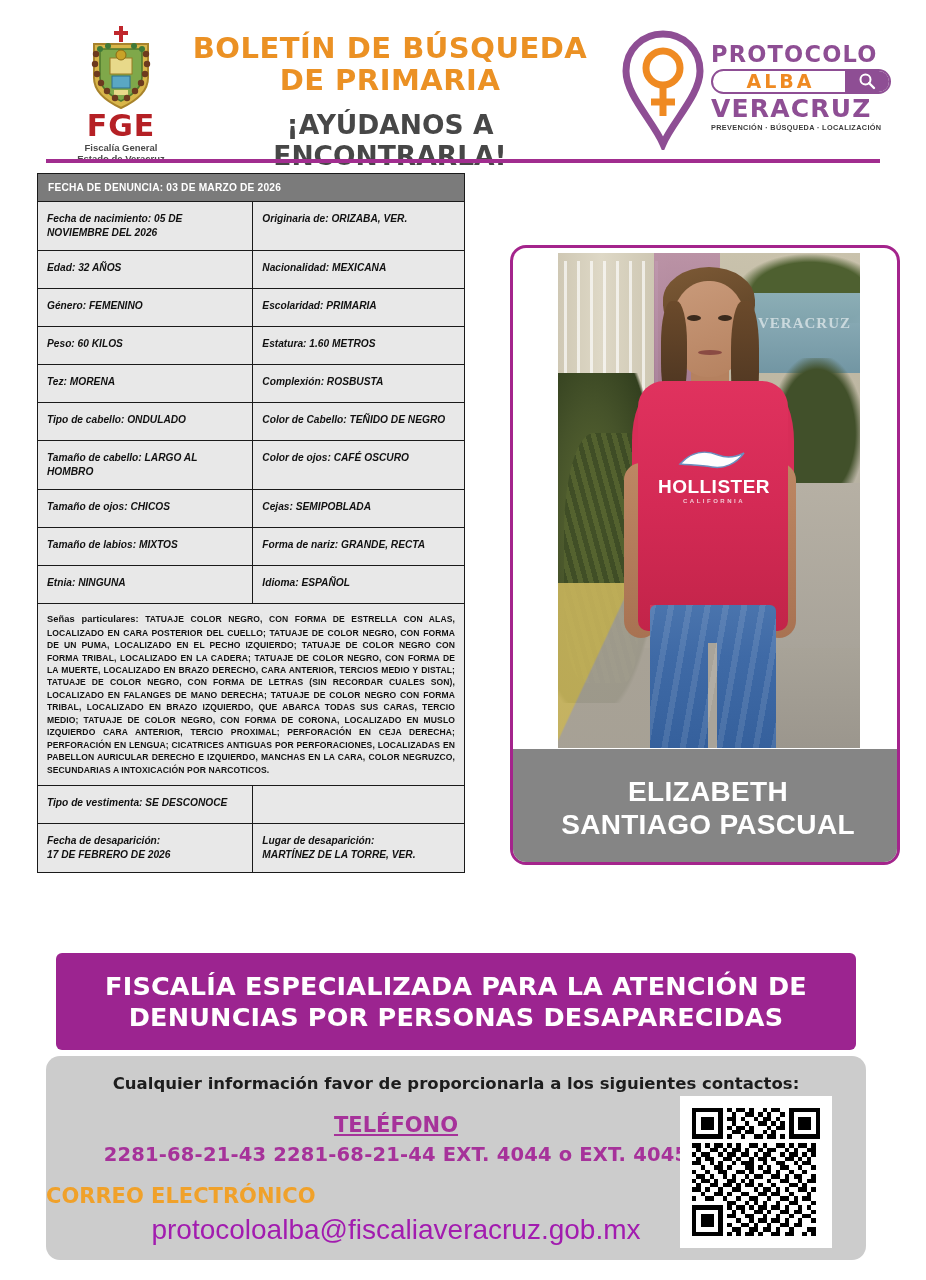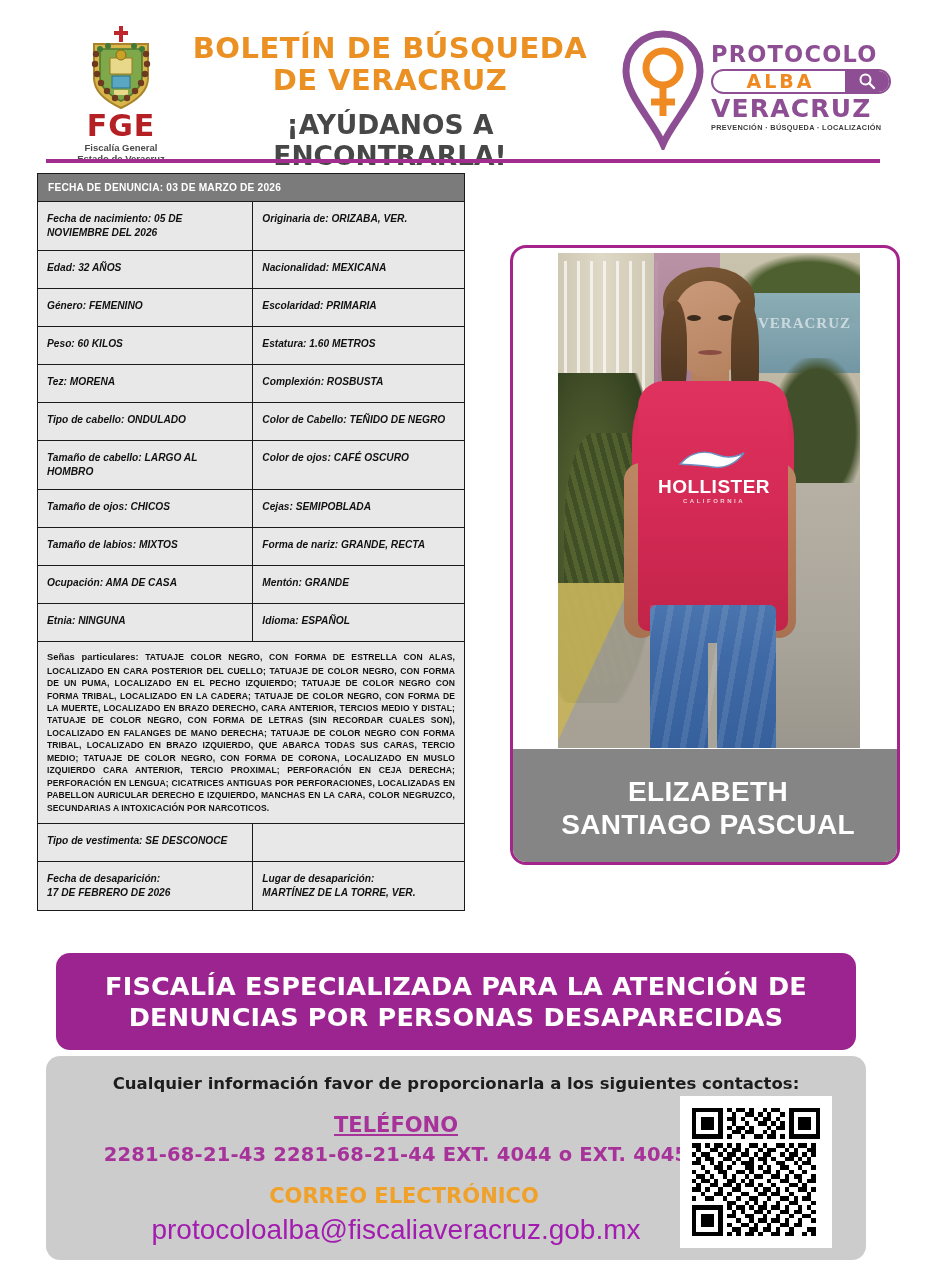--- a/index.html
+++ b/index.html
@@ -142,40 +142,40 @@
               font-size:6px; font-weight:bold; letter-spacing:2.5px; }
   .jeans { left:92px; top:352px; width:126px; height:146px;
            background: linear-gradient(180deg,#4a74ad 0%,#3f6aa6 35%,#35609c 100%);
            border-radius: 6px 6px 4px 4px; }
   .legsplit { left:150px; top:390px; width:9px; height:108px; background:#a9a49a; }
   .jeansfade { left:92px; top:352px; width:126px; height:146px;
                background: repeating-linear-gradient(100deg, rgba(255,255,255,.10) 0 6px, rgba(0,0,0,0) 6px 18px); }
 
   
   .banner { position: absolute; left: 56px; top: 953px; width: 800px; height: 97px;
-            background: #9c2490; border-radius: 14px; display: flex; flex-direction: column;
+            background: #9c2490; border-radius: 6px; display: flex; flex-direction: column;
             align-items: center; justify-content: center; }
   .banner div { color: #ffffff; font-size: 25.5px; font-weight: bold; line-height: 1.2;
                 text-align: center; letter-spacing: 0.2px; font-family: "DejaVu Sans", sans-serif; }
 
   
   .footer { position: absolute; left: 46px; top: 1056px; width: 820px; height: 204px;
             background: #cccccc; border-radius: 14px; }
   .foot-lead { position: absolute; left: 0; top: 18px; width: 820px; text-align: center;
                font-size: 16.5px; font-weight: bold; color: #1d1d1d;
                font-family: "DejaVu Sans", sans-serif; }
   .foot-tel-label { position: absolute; left: 0; top: 57px; width: 700px; text-align: center;
                     font-size: 21px; font-weight: bold; color: #a6329a;
                     font-family: "DejaVu Sans", sans-serif; text-decoration: underline; }
   .foot-tel-nums { position: absolute; left: 0; top: 87px; width: 700px; text-align: center;
                    font-size: 19.5px; font-weight: bold; color: #a6329a; letter-spacing: 0.2px;
                    font-family: "DejaVu Sans", sans-serif; }
-  .foot-mail-label { position: absolute; left: 0; top: 128px; width: 700px; text-align: center;
+  .foot-mail-label { position: absolute; left: 0; top: 128px; width: 700px; 
                      font-size: 21px; font-weight: bold; color: #f0a12a;
-                     font-family: "DejaVu Sans", sans-serif; padding-left: 16px; }
+                     font-family: "DejaVu Sans", sans-serif; }
   .foot-mail { position: absolute; left: 0; top: 158px; width: 700px; text-align: center;
                font-size: 28px; color: #a21caf; font-family: "Liberation Sans", sans-serif; }
   .qr-wrap { position: absolute; left: 634px; top: 40px; width: 152px; height: 152px;
              background: #ffffff; display: flex; align-items: center; justify-content: center; }
 </style>
 </head>
 <body>
 
 <div class="page">
 
@@ -215,21 +215,21 @@
       </div>
       <div class="fge-text">FGE</div>
       <div class="fge-sub">
         <span>Fiscalía General</span><br>
         <span>Estado de Veracruz</span>
       </div>
     </div>
 
     <div class="title-block">
       <div class="title-main">BOLETÍN DE BÚSQUEDA</div>
-      <div class="title-main">DE VERACRUZ</div>
+      <div class="title-main">DE PRIMARIA</div>
       <div class="title-sub">¡AYÚDANOS A ENCONTRARLA!</div>
     </div>
 
     <div class="alba-logo">
       <div class="alba-pin">
         <svg width="96" height="122" viewBox="0 0 96 122">
           <path d="M48 6 C27 6 11 22 11 43 c0 24 27 50 37 73 10 -23 37 -49 37 -73 C85 22 69 6 48 6 z" fill="none" stroke="#8e4e94" stroke-width="7"></path>
           <circle cx="48" cy="40" r="17" fill="none" stroke="#ef8a22" stroke-width="7"></circle>
           <line x1="48" y1="57" x2="48" y2="88" stroke="#ef8a22" stroke-width="7"></line>
           <line x1="36" y1="74" x2="60" y2="74" stroke="#ef8a22" stroke-width="7"></line>
@@ -286,24 +286,20 @@
       <div class="cell left">Tamaño de cabello: LARGO AL HOMBRO</div>
       <div class="cell right">Color de ojos: CAFÉ OSCURO</div>
     </div>
     <div class="row">
       <div class="cell left">Tamaño de ojos: CHICOS</div>
       <div class="cell right">Cejas: SEMIPOBLADA</div>
     </div>
     <div class="row">
       <div class="cell left">Tamaño de labios: MIXTOS</div>
       <div class="cell right">Forma de nariz: GRANDE, RECTA</div>
-    </div>
-    <div class="row">
-      <div class="cell left">Ocupación: AMA DE CASA</div>
-      <div class="cell right">Mentón: GRANDE</div>
     </div>
     <div class="row">
       <div class="cell left">Etnia: NINGUNA</div>
       <div class="cell right">Idioma: ESPAÑOL</div>
     </div>
 
     <div class="senas">
       <b>Señas particulares:</b><span> TATUAJE COLOR NEGRO, CON FORMA DE ESTRELLA CON ALAS, LOCALIZADO EN CARA POSTERIOR DEL CUELLO; TATUAJE DE COLOR NEGRO, CON FORMA DE UN PUMA, LOCALIZADO EN EL PECHO IZQUIERDO; TATUAJE DE COLOR NEGRO CON FORMA TRIBAL, LOCALIZADO EN LA CADERA; TATUAJE DE COLOR NEGRO, CON FORMA DE LA MUERTE, LOCALIZADO EN BRAZO DERECHO, CARA ANTERIOR, TERCIOS MEDIO Y DISTAL; TATUAJE DE COLOR NEGRO, CON FORMA DE LETRAS (SIN RECORDAR CUALES SON), LOCALIZADO EN FALANGES DE MANO DERECHA; TATUAJE DE COLOR NEGRO CON FORMA TRIBAL, LOCALIZADO EN BRAZO IZQUIERDO, QUE ABARCA TODAS SUS CARAS, TERCIO MEDIO; TATUAJE DE COLOR NEGRO, CON FORMA DE CORONA, LOCALIZADO EN  MUSLO IZQUIERDO CARA ANTERIOR, TERCIO PROXIMAL; PERFORACIÓN EN CEJA DERECHA; PERFORACIÓN EN LENGUA; CICATRICES ANTIGUAS POR PERFORACIONES, LOCALIZADAS EN PABELLON AURICULAR DERECHO E IZQUIERDO, MANCHAS EN LA CARA, COLOR NEGRUZCO, SECUNDARIAS A INTOXICACIÓN POR NARCOTICOS.</span>
     </div>
 

